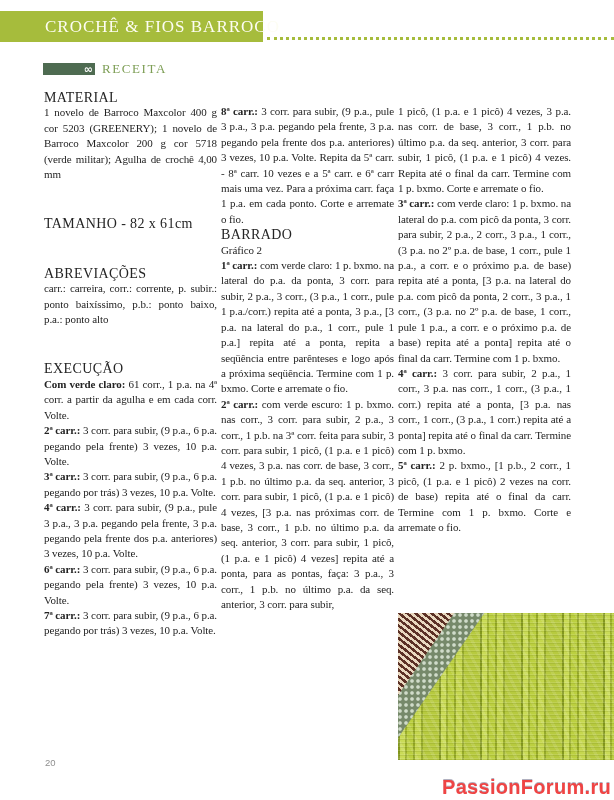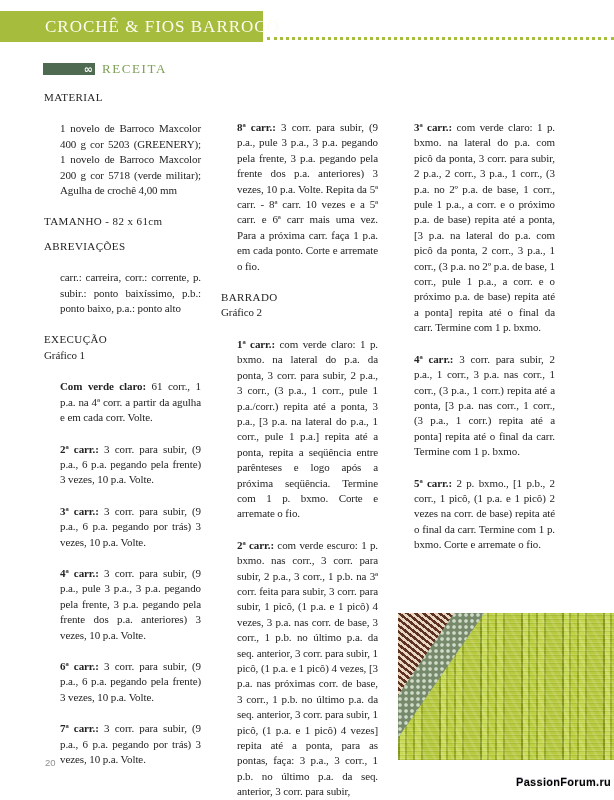--- a/index.html
+++ b/index.html
@@ -39,25 +39,25 @@
   }
 
   
   .col{
     position:absolute;width:173px;font-size:11px;line-height:15.4px;
     text-align:justify;color:#242424;letter-spacing:-0.1px;
   }
   .col1{left:44px;top:90px;}
   .col2{left:221px;top:104px;}
   .col3{left:398px;top:104px;}
-  .h{font-size:11px;font-weight:normal;letter-spacing:0.4px;margin:0;text-align:left;}
-  .gap{margin-top:9px;}
+  .h{font-size:14px;font-weight:normal;letter-spacing:0.4px;margin:0;text-align:left;}
+  .gap{margin-top:34px;}
   .gap2{}
   .bhead{font-weight:normal;margin:0;text-align:left;}
-  .para{margin:16px;}
+  .para{margin:0;}
   .para b{font-weight:bold;}
 
   
   .photo{
     position:absolute;left:398px;top:613px;width:216px;height:147px;
     overflow:hidden;background:#b7ca3f;
   }
   .photo-cables{
     position:absolute;inset:0;
     background:
@@ -91,22 +91,22 @@
     clip-path:polygon(0 0, 26% 0, 0 56%);
   }
 
   
   .pagenum{
     position:absolute;left:45px;top:757px;
     font-family:"Liberation Sans",sans-serif;font-size:9.5px;color:#8f8f8f;
   }
   .watermark{
     position:absolute;right:3px;top:776px;
-    font-family:"Liberation Sans",sans-serif;font-weight:bold;font-size:11px;
-    color:#000000;letter-spacing:0.3px;
+    font-family:"Liberation Sans",sans-serif;font-weight:bold;font-size:20px;
+    color:#ef4444;letter-spacing:0.3px;
     text-shadow:0 1px 0 #ffffff, 0 -1px 0 #b0b0bf;
   }
 </style>
 </head>
 <body>
 
 <div class="page">
 
   <div class="banner">
     <span class="banner-title">CROCHÊ &amp; FIOS BARROCO</span>
@@ -120,38 +120,38 @@
     <span class="receita-label">RECEITA</span>
   </div>
 
   <div class="col col1">
     <h3 class="h">MATERIAL</h3>
     <p class="para">1 novelo de Barroco Maxcolor 400 g cor 5203 (GREENERY); 1 novelo de Barroco Maxcolor 200 g cor 5718 (verde militar); Agulha de crochê 4,00 mm</p>
     <h3 class="h gap">TAMANHO - 82 x 61cm</h3>
     <h3 class="h gap">ABREVIAÇÕES</h3>
     <p class="para">carr.: carreira, corr.: corrente, p. subir.: ponto baixíssimo, p.b.: ponto baixo, p.a.: ponto alto</p>
     <h3 class="h gap">EXECUÇÃO</h3>
-    <p class="bhead">Gráfico 1</p>
     <p class="para"><b>Com verde claro:</b><span> 61 corr., 1 p.a. na 4ª corr. a partir da agulha e em cada corr. Volte.</span></p>
     <p class="para"><b>2ª carr.:</b><span> 3 corr. para subir, (9 p.a., 6 p.a. pegando pela frente) 3 vezes, 10 p.a. Volte.</span></p>
     <p class="para"><b>3ª carr.:</b><span> 3 corr. para subir, (9 p.a., 6 p.a. pegando por trás) 3 vezes, 10 p.a. Volte.</span></p>
     <p class="para"><b>4ª carr.:</b><span> 3 corr. para subir, (9 p.a., pule 3 p.a., 3 p.a. pegando pela frente, 3 p.a. pegando pela frente dos p.a. anteriores) 3 vezes, 10 p.a. Volte.</span></p>
     <p class="para"><b>6ª carr.:</b><span> 3 corr. para subir, (9 p.a., 6 p.a. pegando pela frente) 3 vezes, 10 p.a. Volte.</span></p>
     <p class="para"><b>7ª carr.:</b><span> 3 corr. para subir, (9 p.a., 6 p.a. pegando por trás) 3 vezes, 10 p.a. Volte.</span></p>
   </div>
 
   <div class="col col2">
     <p class="para"><b>8ª carr.:</b><span> 3 corr. para subir, (9 p.a., pule 3 p.a., 3 p.a. pegando pela frente, 3 p.a. pegando pela frente dos p.a. anteriores) 3 vezes, 10 p.a. Volte. Repita da 5ª carr. - 8ª carr. 10 vezes e a 5ª carr. e 6ª carr mais uma vez. Para a próxima carr. faça 1 p.a. em cada ponto. Corte e arremate o fio.</span></p>
     <h3 class="h gap2">BARRADO</h3>
     <p class="bhead">Gráfico 2</p>
     <p class="para"><b>1ª carr.:</b><span> com verde claro: 1 p. bxmo. na lateral do p.a. da ponta, 3 corr. para subir, 2 p.a., 3 corr., (3 p.a., 1 corr., pule 1 p.a./corr.) repita até a ponta, 3 p.a., [3 p.a. na lateral do p.a., 1 corr., pule 1 p.a.] repita até a ponta, repita a seqüência entre parênteses e logo após a próxima seqüência. Termine com 1 p. bxmo. Corte e arremate o fio.</span></p>
     <p class="para"><b>2ª carr.:</b><span> com verde escuro: 1 p. bxmo. nas corr., 3 corr. para subir, 2 p.a., 3 corr., 1 p.b. na 3ª corr. feita para subir, 3 corr. para subir, 1 picô, (1 p.a. e 1 picô) 4 vezes, 3 p.a. nas corr. de base, 3 corr., 1 p.b. no último p.a. da seq. anterior, 3 corr. para subir, 1 picô, (1 p.a. e 1 picô) 4 vezes, [3 p.a. nas próximas corr. de base, 3 corr., 1 p.b. no último p.a. da seq. anterior, 3 corr. para subir, 1 picô, (1 p.a. e 1 picô) 4 vezes] repita até a ponta, para as pontas, faça: 3 p.a., 3 corr., 1 p.b. no último p.a. da seq. anterior, 3 corr. para subir,</span></p>
   </div>
 
   <div class="col col3">
+    <p class="para">1 picô, (1 p.a. e 1 picô) 4 vezes, 3 p.a. nas corr. de base, 3 corr., 1 p.b. no último p.a. da seq. anterior, 3 corr. para subir, 1 picô, (1 p.a. e 1 picô) 4 vezes. Repita até o final da carr. Termine com 1 p. bxmo. Corte e arremate o fio.</p>
     <p class="para"><b>3ª carr.:</b><span> com verde claro: 1 p. bxmo. na lateral do p.a. com picô da ponta, 3 corr. para subir, 2 p.a., 2 corr., 3 p.a., 1 corr., (3 p.a. no 2º p.a. de base, 1 corr., pule 1 p.a., a corr. e o próximo p.a. de base) repita até a ponta, [3 p.a. na lateral do p.a. com picô da ponta, 2 corr., 3 p.a., 1 corr., (3 p.a. no 2º p.a. de base, 1 corr., pule 1 p.a., a corr. e o próximo p.a. de base) repita até a ponta] repita até o final da carr. Termine com 1 p. bxmo.</span></p>
     <p class="para"><b>4ª carr.:</b><span> 3 corr. para subir, 2 p.a., 1 corr., 3 p.a. nas corr., 1 corr., (3 p.a., 1 corr.) repita até a ponta, [3 p.a. nas corr., 1 corr., (3 p.a., 1 corr.) repita até a ponta] repita até o final da carr. Termine com 1 p. bxmo.</span></p>
     <p class="para"><b>5ª carr.:</b><span> 2 p. bxmo., [1 p.b., 2 corr., 1 picô, (1 p.a. e 1 picô) 2 vezes na corr. de base) repita até o final da carr. Termine com 1 p. bxmo. Corte e arremate o fio.</span></p>
   </div>
 
   <div class="photo">
     <div class="photo-cables"></div>
     <div class="photo-stitch"></div>
     <div class="photo-bobbles"></div>
     <div class="photo-stripes"></div>

